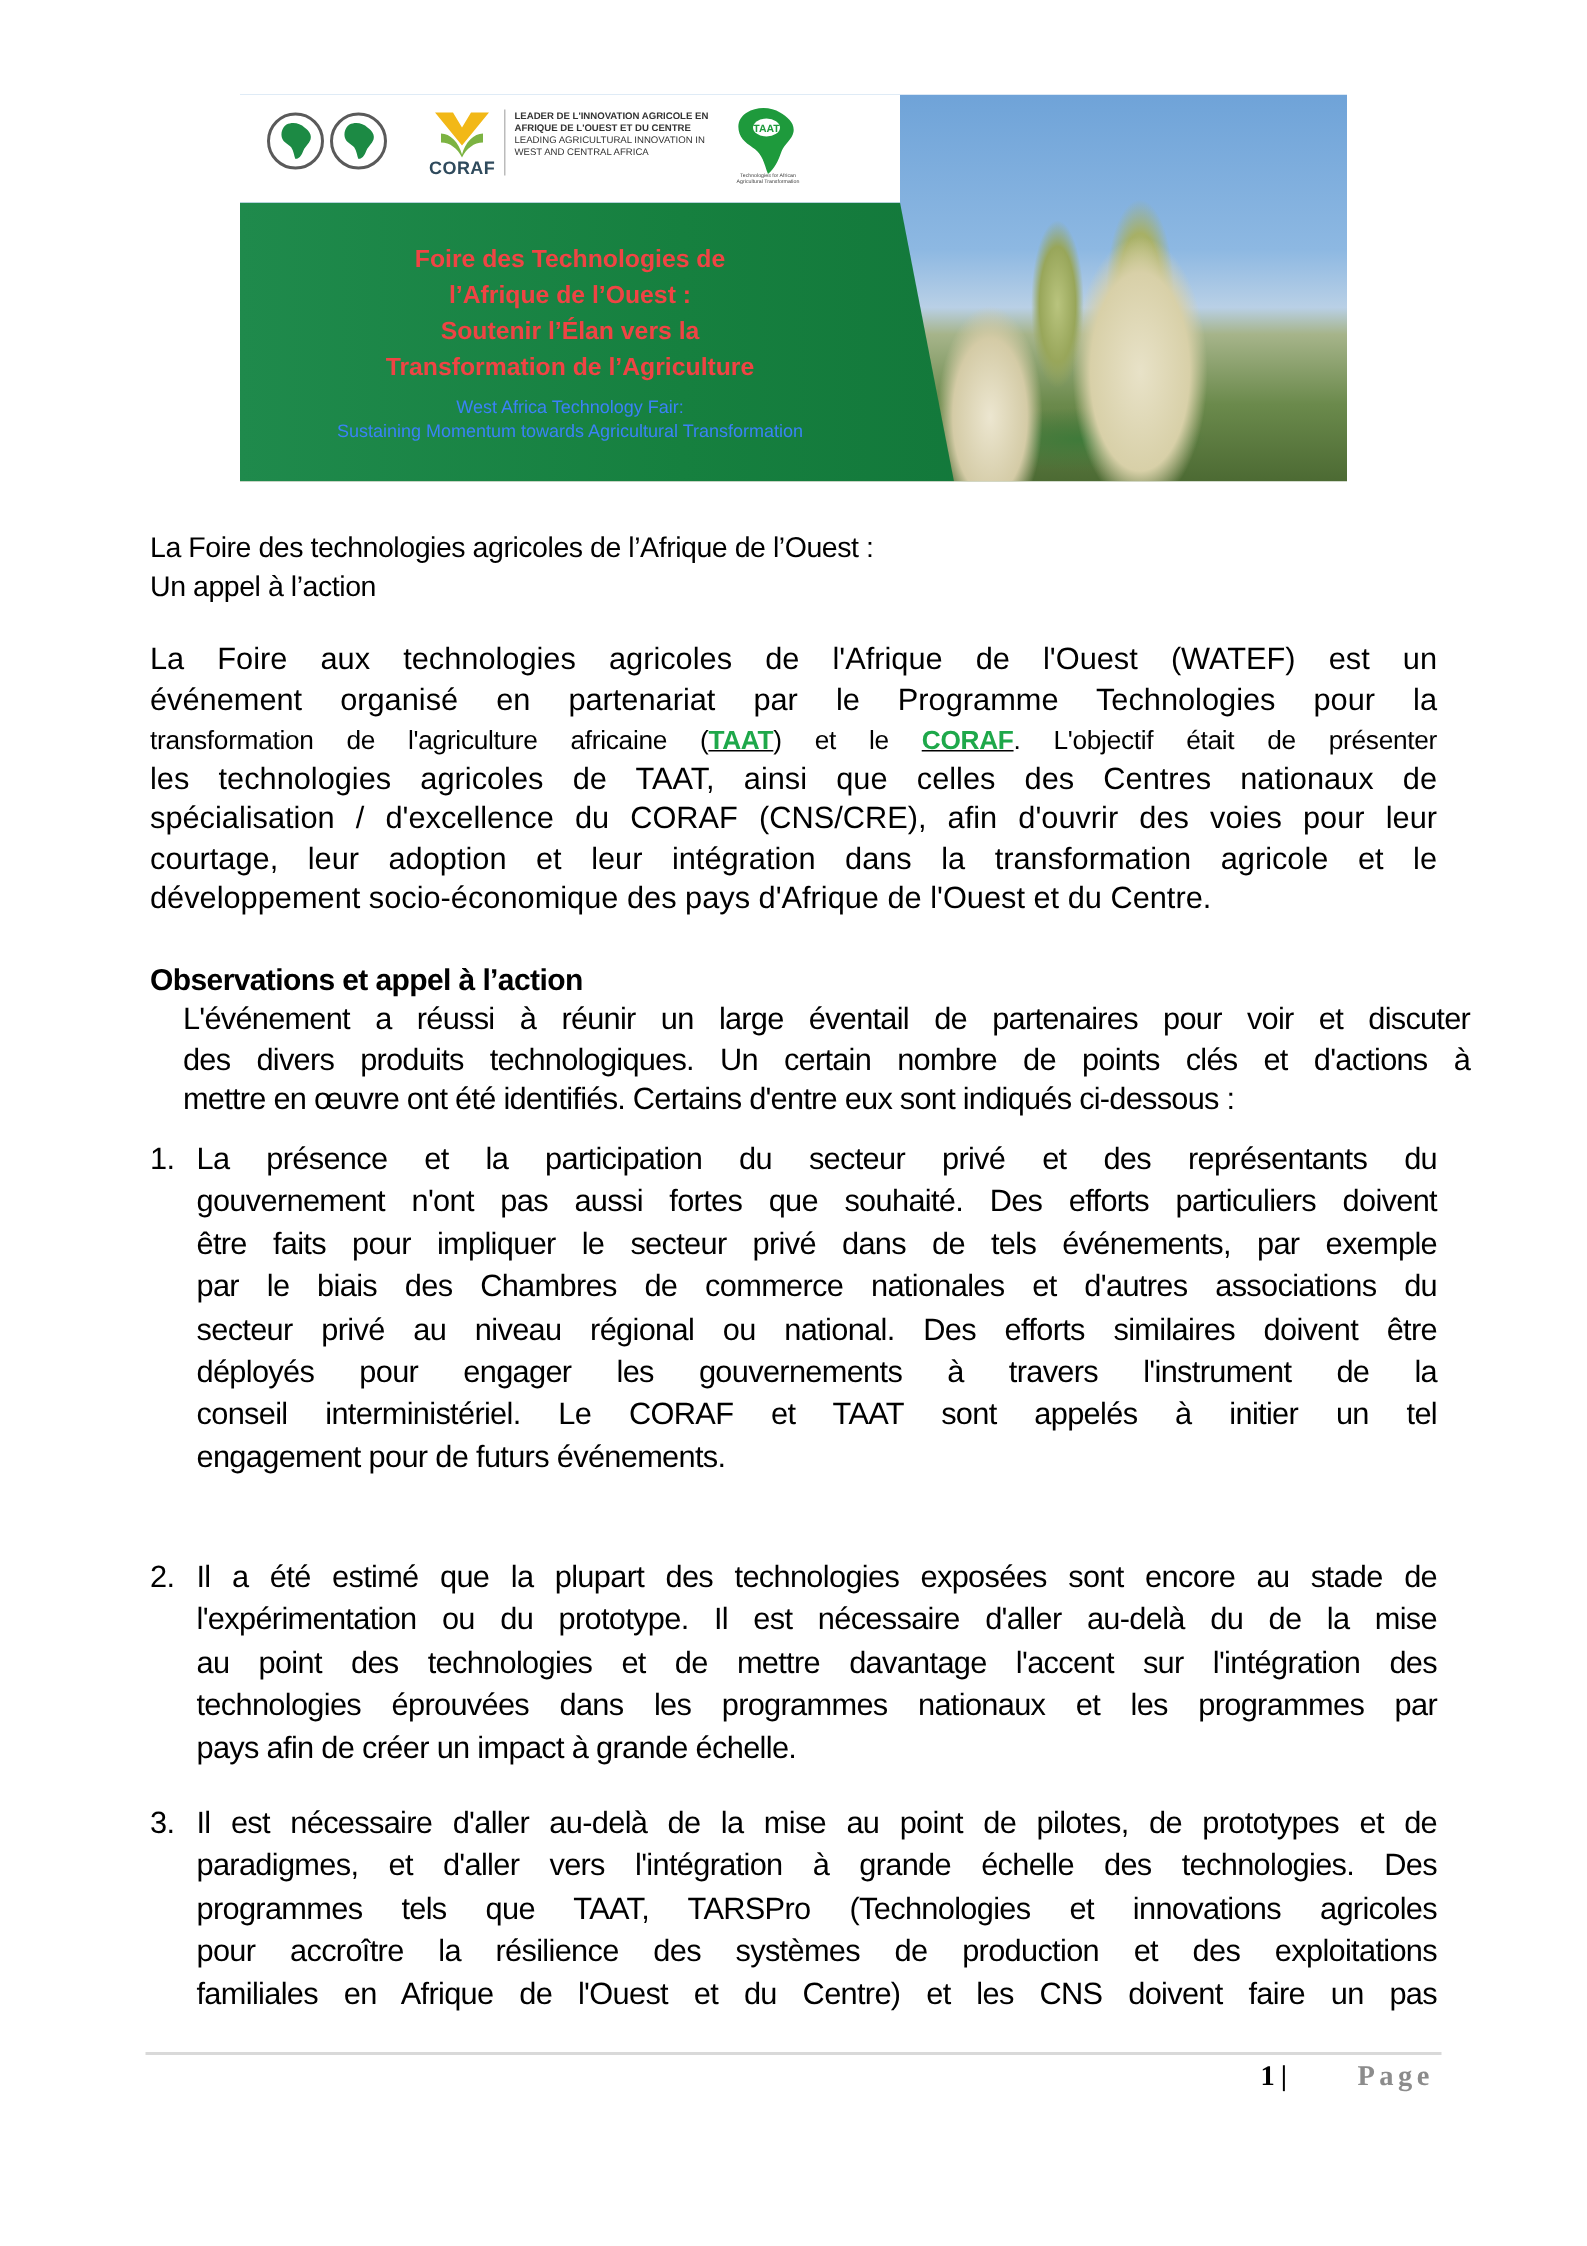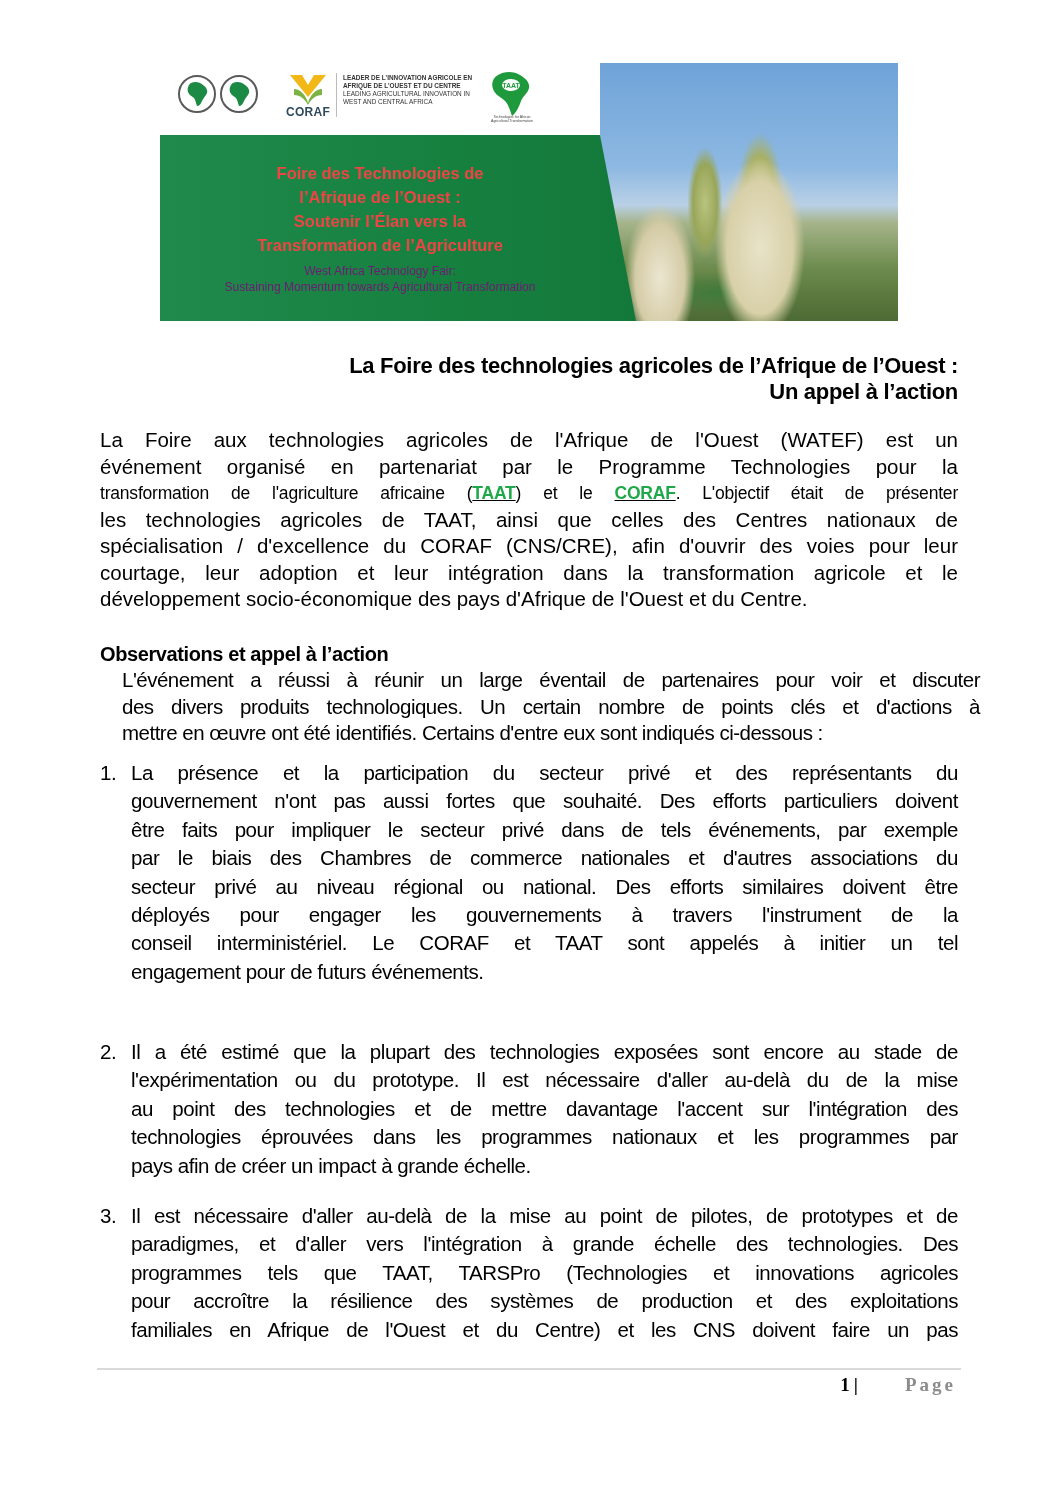--- a/index.html
+++ b/index.html
@@ -32,27 +32,27 @@
     .coraf-divider { position: absolute; left: 176px; top: 10px; width: 1px; height: 44px; background: #bbb; }
     .coraf-tagline { position: absolute; left: 183px; top: 11px; font-size: 6.4px; line-height: 8px; color: #333; width: 130px; }
     .coraf-tagline .b { font-weight: bold; display: block; }
     .coraf-tagline .n { display: block; }
     .taat-logo { position: absolute; left: 330px; top: 6px; width: 42px; height: 52px; }
     .taat-caption { position: absolute; left: 326px; top: 52px; width: 52px; font-size: 3.5px; line-height: 4px; color: #444; text-align: center; }
 
     .banner-title { position: absolute; left: 0; top: 98px; width: 440px; text-align: center; color: #ef4444;
       font-weight: bold; font-size: 16.5px; line-height: 24px; }
     .banner-title span { display: block; }
-    .banner-sub { position: absolute; left: 0; top: 200px; width: 440px; text-align: center; color: #701a75;
+    .banner-sub { position: absolute; left: 0; top: 200px; width: 440px; text-align: center; color: #3b82f6;
       font-size: 12px; line-height: 16px; }
     .banner-sub span { display: block; }
 
     
-    .doc-title { position: absolute; left: 100px; top: 353px; width: 858px; text-align: right;
-      font-weight: bold; font-size: 22px; line-height: 26px; letter-spacing: -0.3px; }
+    .doc-title { position: absolute; left: 100px; top: 353px; width: 858px; text-align: left;
+      font-weight: normal; font-size: 19px; line-height: 26px; letter-spacing: -0.3px; }
     .doc-title span { display: block; }
 
     
     .para { position: absolute; left: 100px; width: 858px; font-size: 20.5px; line-height: 26.5px; text-align: justify; }
     .para .line { display: block; text-align: justify; text-align-last: justify; white-space: nowrap; }
     .para .line.last { text-align-last: left; }
     .link { color: #1ea84a; font-weight: bold; text-decoration: underline; text-decoration-color: #000; cursor: pointer; }
 
     .intro { top: 427px; }
     .intro .small { font-size: 17.5px; letter-spacing: -0.2px; }

